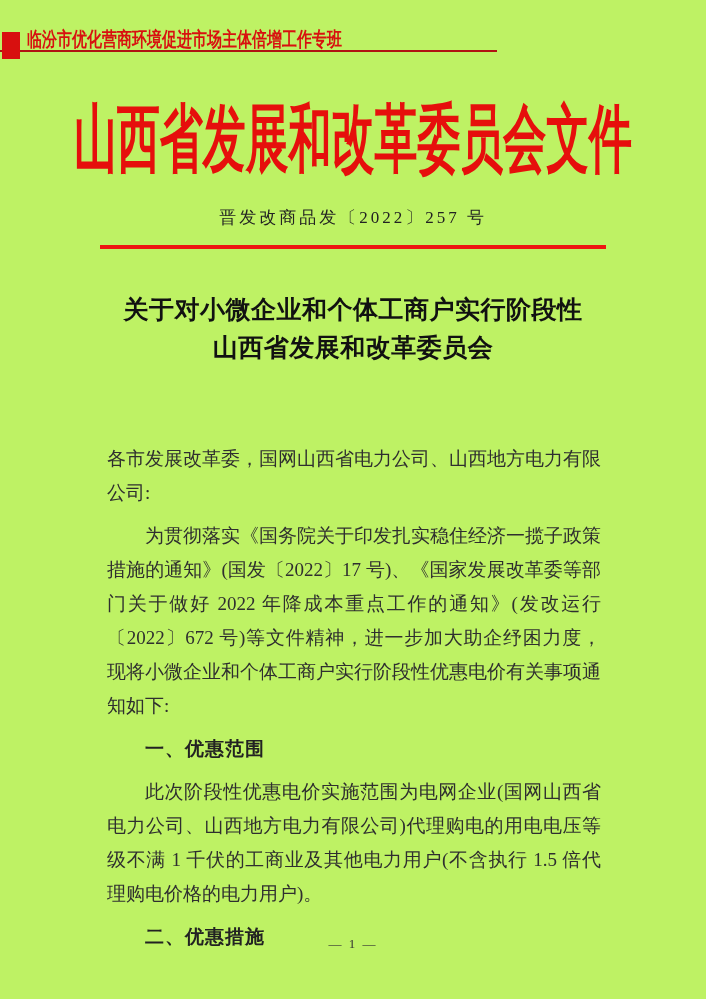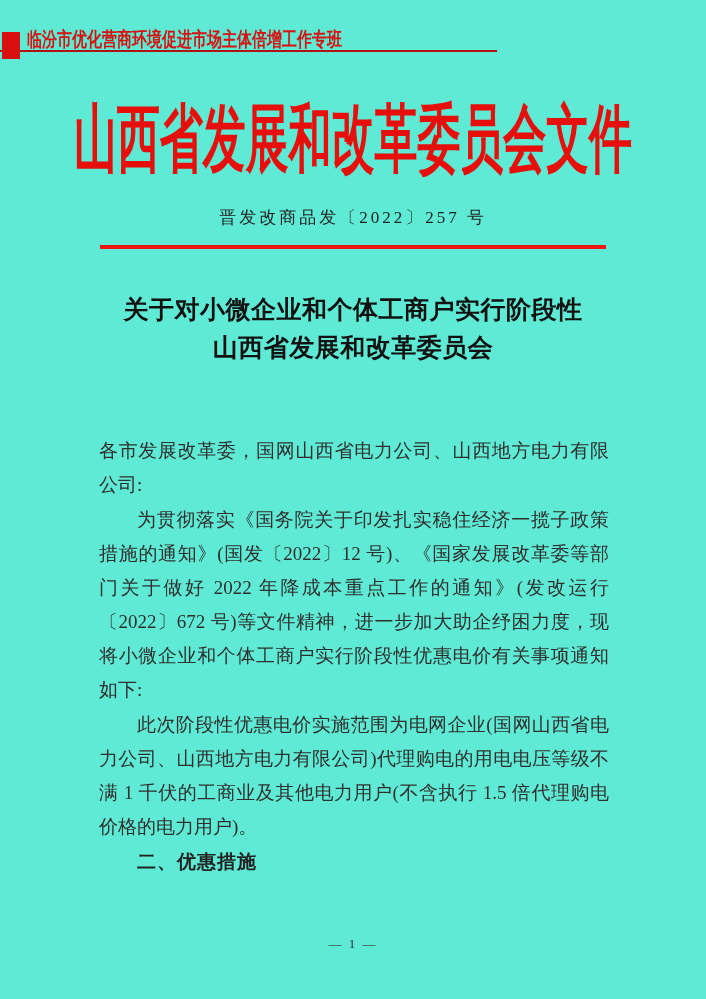--- a/index.html
+++ b/index.html
@@ -10,21 +10,21 @@
     --body-text: #2f2f2f;
     --heading-text: #222222;
     --doc-title-text: #111111;
   }
   * { margin: 0; padding: 0; box-sizing: border-box; }
   html, body { background: #ffffff; }
   .page {
     position: relative;
     width: 706px;
     height: 999px;
-    background: #5eead4;
+    background: #bef264;
     overflow: hidden;
     font-family: "Liberation Serif", "DejaVu Serif", serif;
   }
 
   
   .banner-square {
     position: absolute;
     left: 2px; top: 32px;
     width: 18px; height: 27px;
     background: var(--banner-red);
@@ -99,21 +99,21 @@
   
   .doc-body {
     position: absolute;
     top: 433px; left: 98px;
     width: 512px;
     font-size: 19px;
     line-height: 34px;
     color: var(--body-text);
     text-align: justify;
   }
-  .doc-body p { margin: 1px; text-indent: 2em; }
+  .doc-body p { margin: 9px; text-indent: 2em; }
   .doc-body p.salutation { text-indent: 0; }
   .doc-body p.heading {
     font-family: "Liberation Sans", "DejaVu Sans", sans-serif;
     font-weight: bold;
     color: var(--heading-text);
     letter-spacing: 1px;
   }
 
   
   .page-number {
@@ -141,20 +141,21 @@
 
   <div class="red-divider"></div>
 
   <div class="doc-title">
     <div>关于对小微企业和个体工商户实行阶段性</div>
     <div>山西省发展和改革委员会</div>
   </div>
 
   <div class="doc-body">
     <p class="salutation">各市发展改革委，国网山西省电力公司、山西地方电力有限公司:</p>
-    <p>为贯彻落实《国务院关于印发扎实稳住经济一揽子政策措施的通知》(国发〔2022〕12 号)、《国家发展改革委等部门关于做好 2022 年降成本重点工作的通知》(发改运行〔2022〕672 号)等文件精神，进一步加大助企纾困力度，现将小微企业和个体工商户实行阶段性优惠电价有关事项通知如下:</p>
+    <p>为贯彻落实《国务院关于印发扎实稳住经济一揽子政策措施的通知》(国发〔2022〕17 号)、《国家发展改革委等部门关于做好 2022 年降成本重点工作的通知》(发改运行〔2022〕672 号)等文件精神，进一步加大助企纾困力度，现将小微企业和个体工商户实行阶段性优惠电价有关事项通知如下:</p>
+    <p class="heading">一、优惠范围</p>
     <p>此次阶段性优惠电价实施范围为电网企业(国网山西省电力公司、山西地方电力有限公司)代理购电的用电电压等级不满 1 千伏的工商业及其他电力用户(不含执行 1.5 倍代理购电价格的电力用户)。</p>
     <p class="heading">二、优惠措施</p>
   </div>
 
   <div class="page-number">— 1 —</div>
 
 </div>
 
 </body></html>

